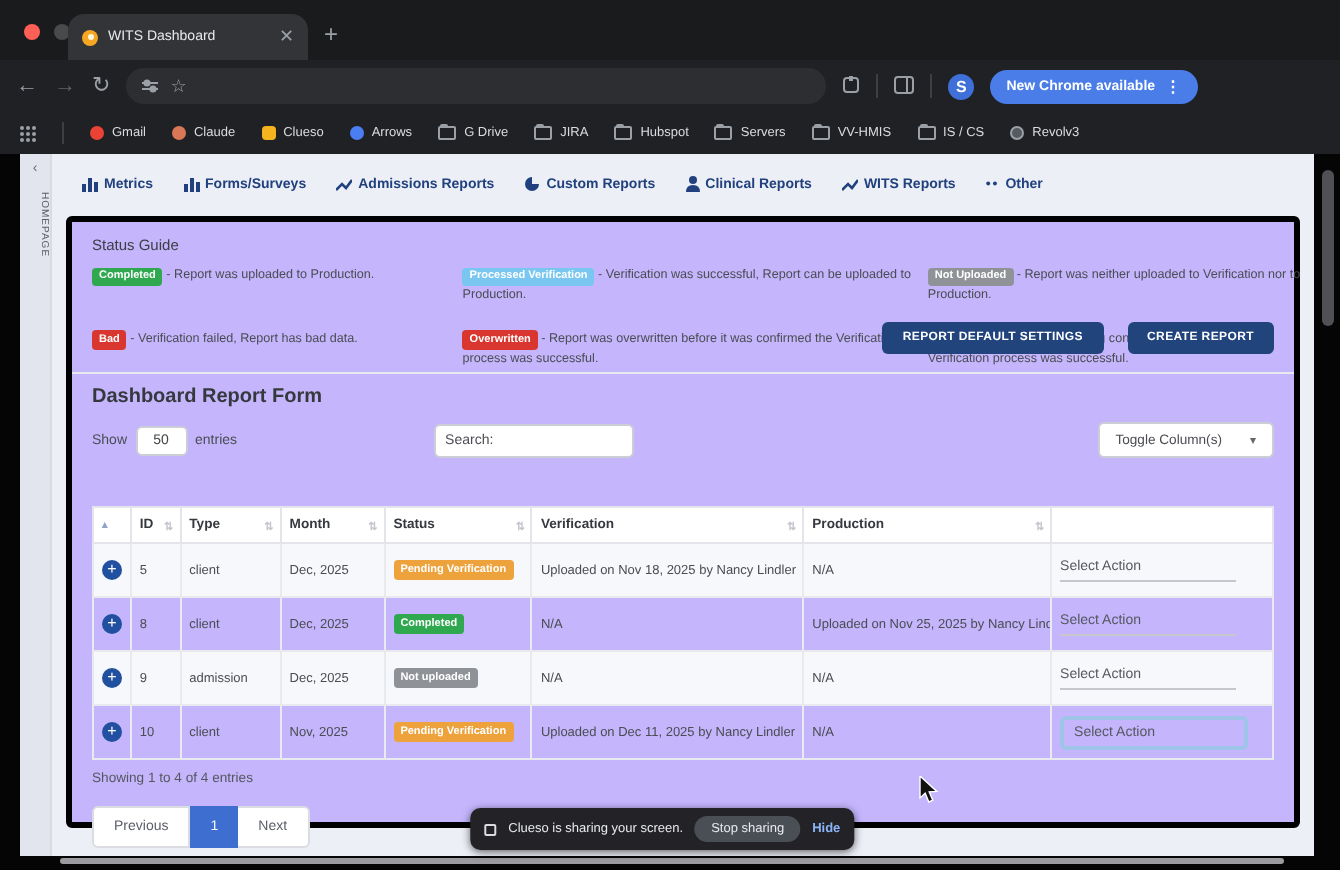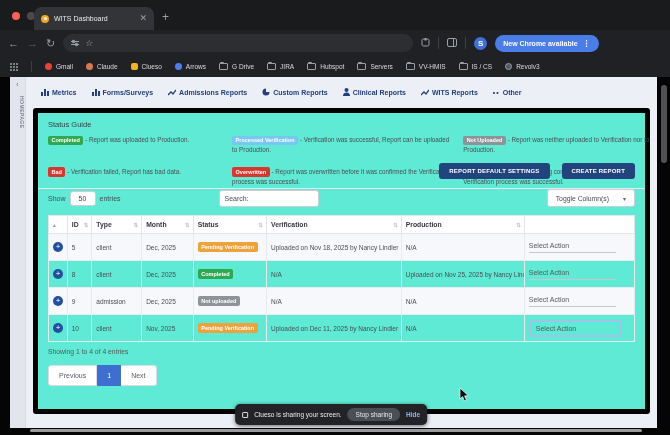--- a/index.html
+++ b/index.html
@@ -50,33 +50,33 @@
   .vlabel { writing-mode:vertical-rl; font-size:5px; letter-spacing:0.5px; color:#5a5e6a; margin:8px auto 0; display:block; width:100%; text-align:center; }
 
   .content { position:absolute; left:17px; right:0; top:0; bottom:0; }
 
   
   .ptabs { display:flex; align-items:center; gap:15px; padding:11px 14px 8px 14px; }
   .ptab { display:flex; align-items:center; gap:3px; color:#21417e; font-size:7px; font-weight:bold; white-space:nowrap; }
   .ptab svg { display:block; }
 
   
-  .card { position:absolute; left:6px; right:7px; top:31px; bottom:14px; background:#5eead4; border:5px solid #000000; border-radius:3px; padding:7px 10px; }
+  .card { position:absolute; left:6px; right:7px; top:31px; bottom:14px; background:#c4b5fd; border:3px solid #000000; border-radius:3px; padding:7px 10px; }
 
   .sg-title { font-size:7.5px; color:#3c3f44; margin-bottom:6px; }
   .sg-grid { display:grid; grid-template-columns:30% 38% 32%; grid-row-gap:12px; grid-column-gap:8px; }
   .sg-item { font-size:6.3px; color:#4a4d52; line-height:1.5; }
   .badge { display:inline-block; color:#fff; font-size:5.5px; font-weight:bold; padding:1.5px 3.5px; border-radius:2px; line-height:1.2; }
   .sg-divider { border:none; border-top:1px solid #e8eaf0; margin:9px -10px 0 -10px; }
 
   .actions-row { display:flex; justify-content:flex-end; gap:12px; margin-top:-23px; margin-bottom:8px; }
   .btn-navy { background:#21447d; color:#fff; border:none; font-family:inherit; font-size:6px; font-weight:bold; padding:5px 10px; border-radius:3px; letter-spacing:0.2px; }
 
   .form-title { font-size:10px; font-weight:bold; color:#35383d; margin:6px 0 7px 0; }
-  .controls { display:flex; align-items:center; margin-bottom:8px; }
+  .controls { display:flex; align-items:center; margin-bottom:24px; }
   .ctl-label { font-size:7px; color:#4a4d52; }
   .entries-input { width:26px; height:15px; border:1px solid #ccced6; border-radius:3px; font-family:inherit; font-size:7px; text-align:center; color:#444; margin:0 4px; }
   .search-box { display:flex; align-items:center; border:1px solid #ccced6; border-radius:3px; background:#fff; height:17px; width:100px; margin-left:98px; padding:0 5px; gap:4px; }
   .search-box label { font-size:7px; color:#4a4d52; }
   .search-box input { border:none; outline:none; flex:1; width:50px; font-size:7px; font-family:inherit; }
   .toggle-cols { margin-left:auto; border:1px solid #ccced6; border-radius:3px; background:#fff; height:18px; display:flex; align-items:center; gap:14px; padding:0 8px; font-size:6.8px; color:#4a4d52; }
   .toggle-cols .chev { font-size:6px; color:#666; }
 
   table { width:100%; border-collapse:collapse; table-layout:fixed; }
   col.c-exp{width:3.2%} col.c-id{width:4.2%} col.c-type{width:8.5%} col.c-month{width:8.8%} col.c-status{width:12.5%} col.c-ver{width:23%} col.c-prod{width:21%} col.c-act{width:18.8%}
@@ -295,20 +295,21 @@
             <div class="sg-item"><span class="badge" style="background: rgb(238, 162, 60);">Pending Verification</span> <span>- Awaiting confirmation on whether the Verification process was successful.</span></div>
           </div>
 
           <div class="actions-row">
             <button class="btn-navy">REPORT DEFAULT SETTINGS</button>
             <button class="btn-navy">CREATE REPORT</button>
           </div>
 
           <hr class="sg-divider">
 
+          <div class="form-title">Dashboard Report Form</div>
 
           <div class="controls">
             <span class="ctl-label">Show</span>
             <input class="entries-input" value="50" style="">
             <span class="ctl-label">entries</span>
             <span class="search-box">
               <label>Search:</label>
               <input style="">
             </span>
             <span class="toggle-cols">

